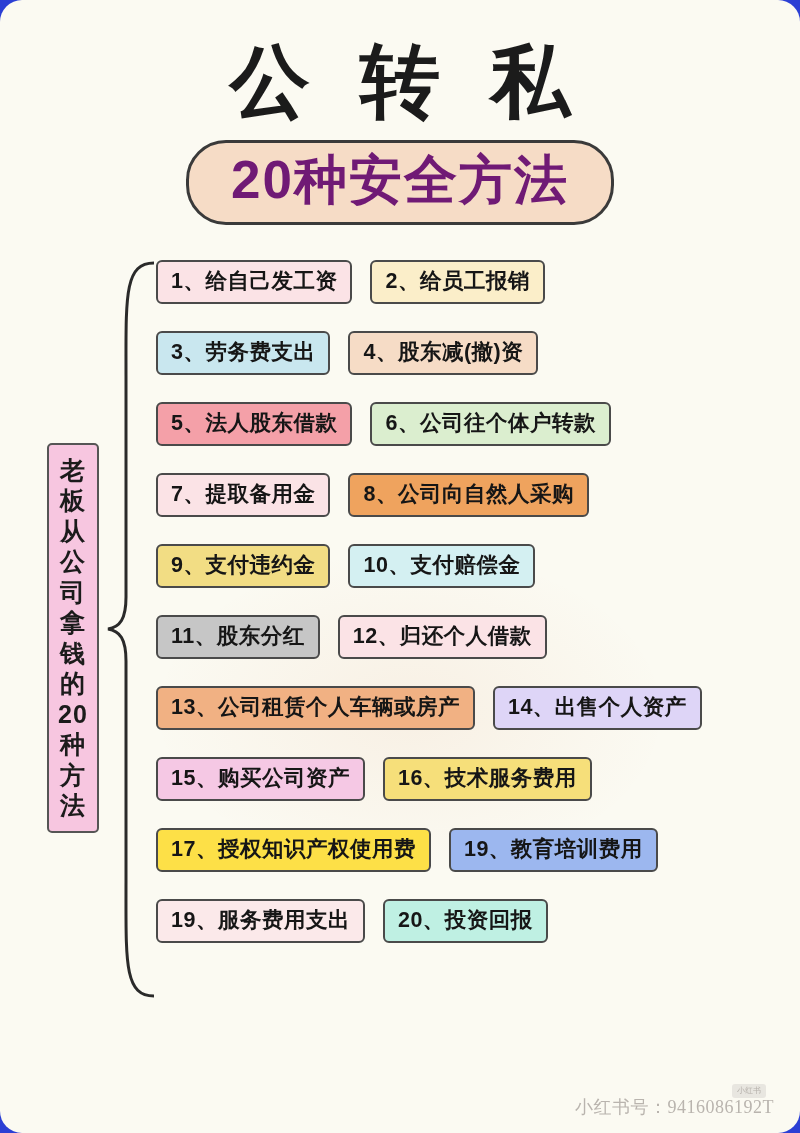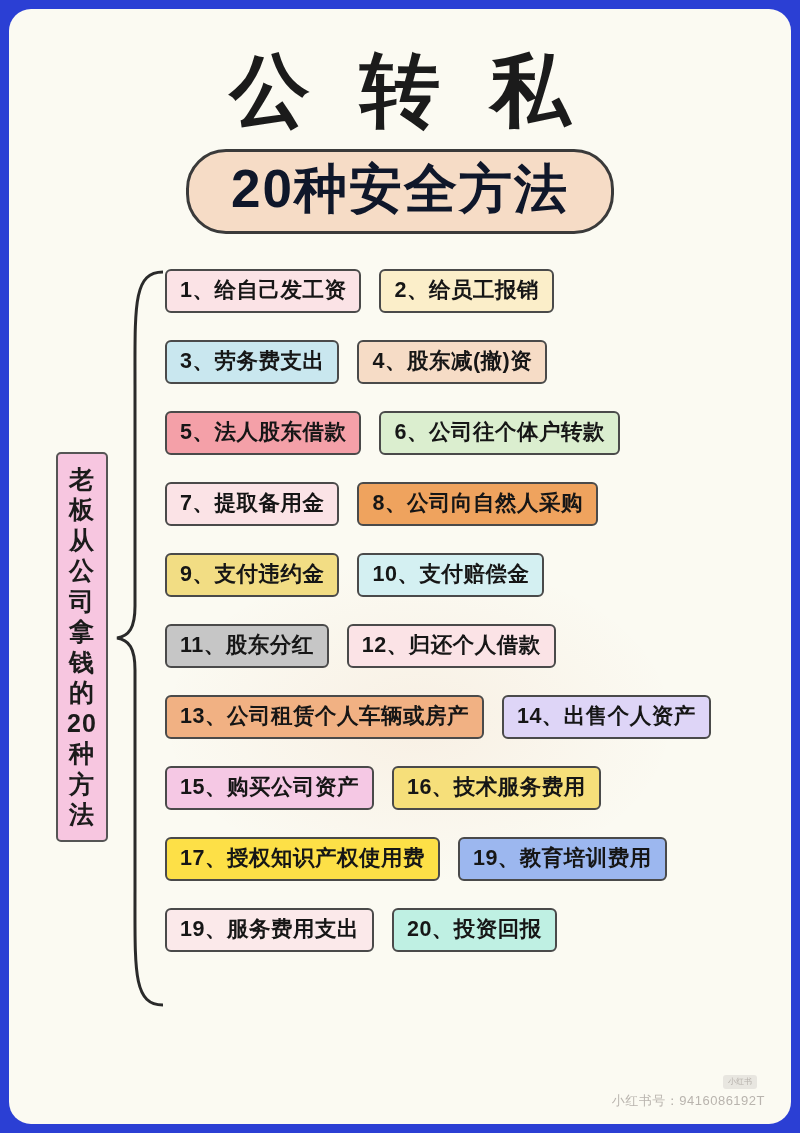--- a/index.html
+++ b/index.html
@@ -11,21 +11,20 @@
     width: 800px; height: 1133px;
     font-family: "Liberation Sans", sans-serif;
     position: relative;
     overflow: hidden;
   }
   #page {
     position: absolute;
     left: 0; top: 0;
     width: 800px; height: 1133px;
     background: #2b3fd4;
-    padding: 9px;
   }
   #card {
     width: 100%; height: 100%;
     background: #fbfaf2;
     border-radius: 22px;
     position: relative;
     overflow: hidden;
   }
 
   
@@ -45,21 +44,21 @@
     justify-content: center;
     margin-top: 18px;
   }
   .subtitle {
     background: #f6dcc6;
     border: 3px solid #3a3a3a;
     border-radius: 40px;
     padding: 6px 42px 10px 42px;
     font-size: 53px;
     font-weight: bold;
-    color: #0f172a;
+    color: #701a75;
     letter-spacing: 2px;
     line-height: 1.18;
   }
 
   
   #diagram {
     position: relative;
     margin-top: 22px;
     height: 780px;
   }
@@ -123,23 +122,24 @@
     opacity: 0.07;
     background: radial-gradient(ellipse at center, #d06a2a 0%, rgba(255,255,255,0) 70%);
     pointer-events: none;
   }
 
   
   .footer {
     position: absolute;
     right: 26px;
     bottom: 14px;
-    font-size: 13px;
+    font-size: 18px;
     color: #b9b4ae;
     letter-spacing: 0.5px;
+    font-family: Liberation Serif, serif;
   }
   .footer-badge {
     position: absolute;
     right: 34px;
     bottom: 35px;
     width: 34px; height: 14px;
     border-radius: 3px;
     background: #e8e6e0;
     color: #b5b0aa;
     font-size: 8px;

